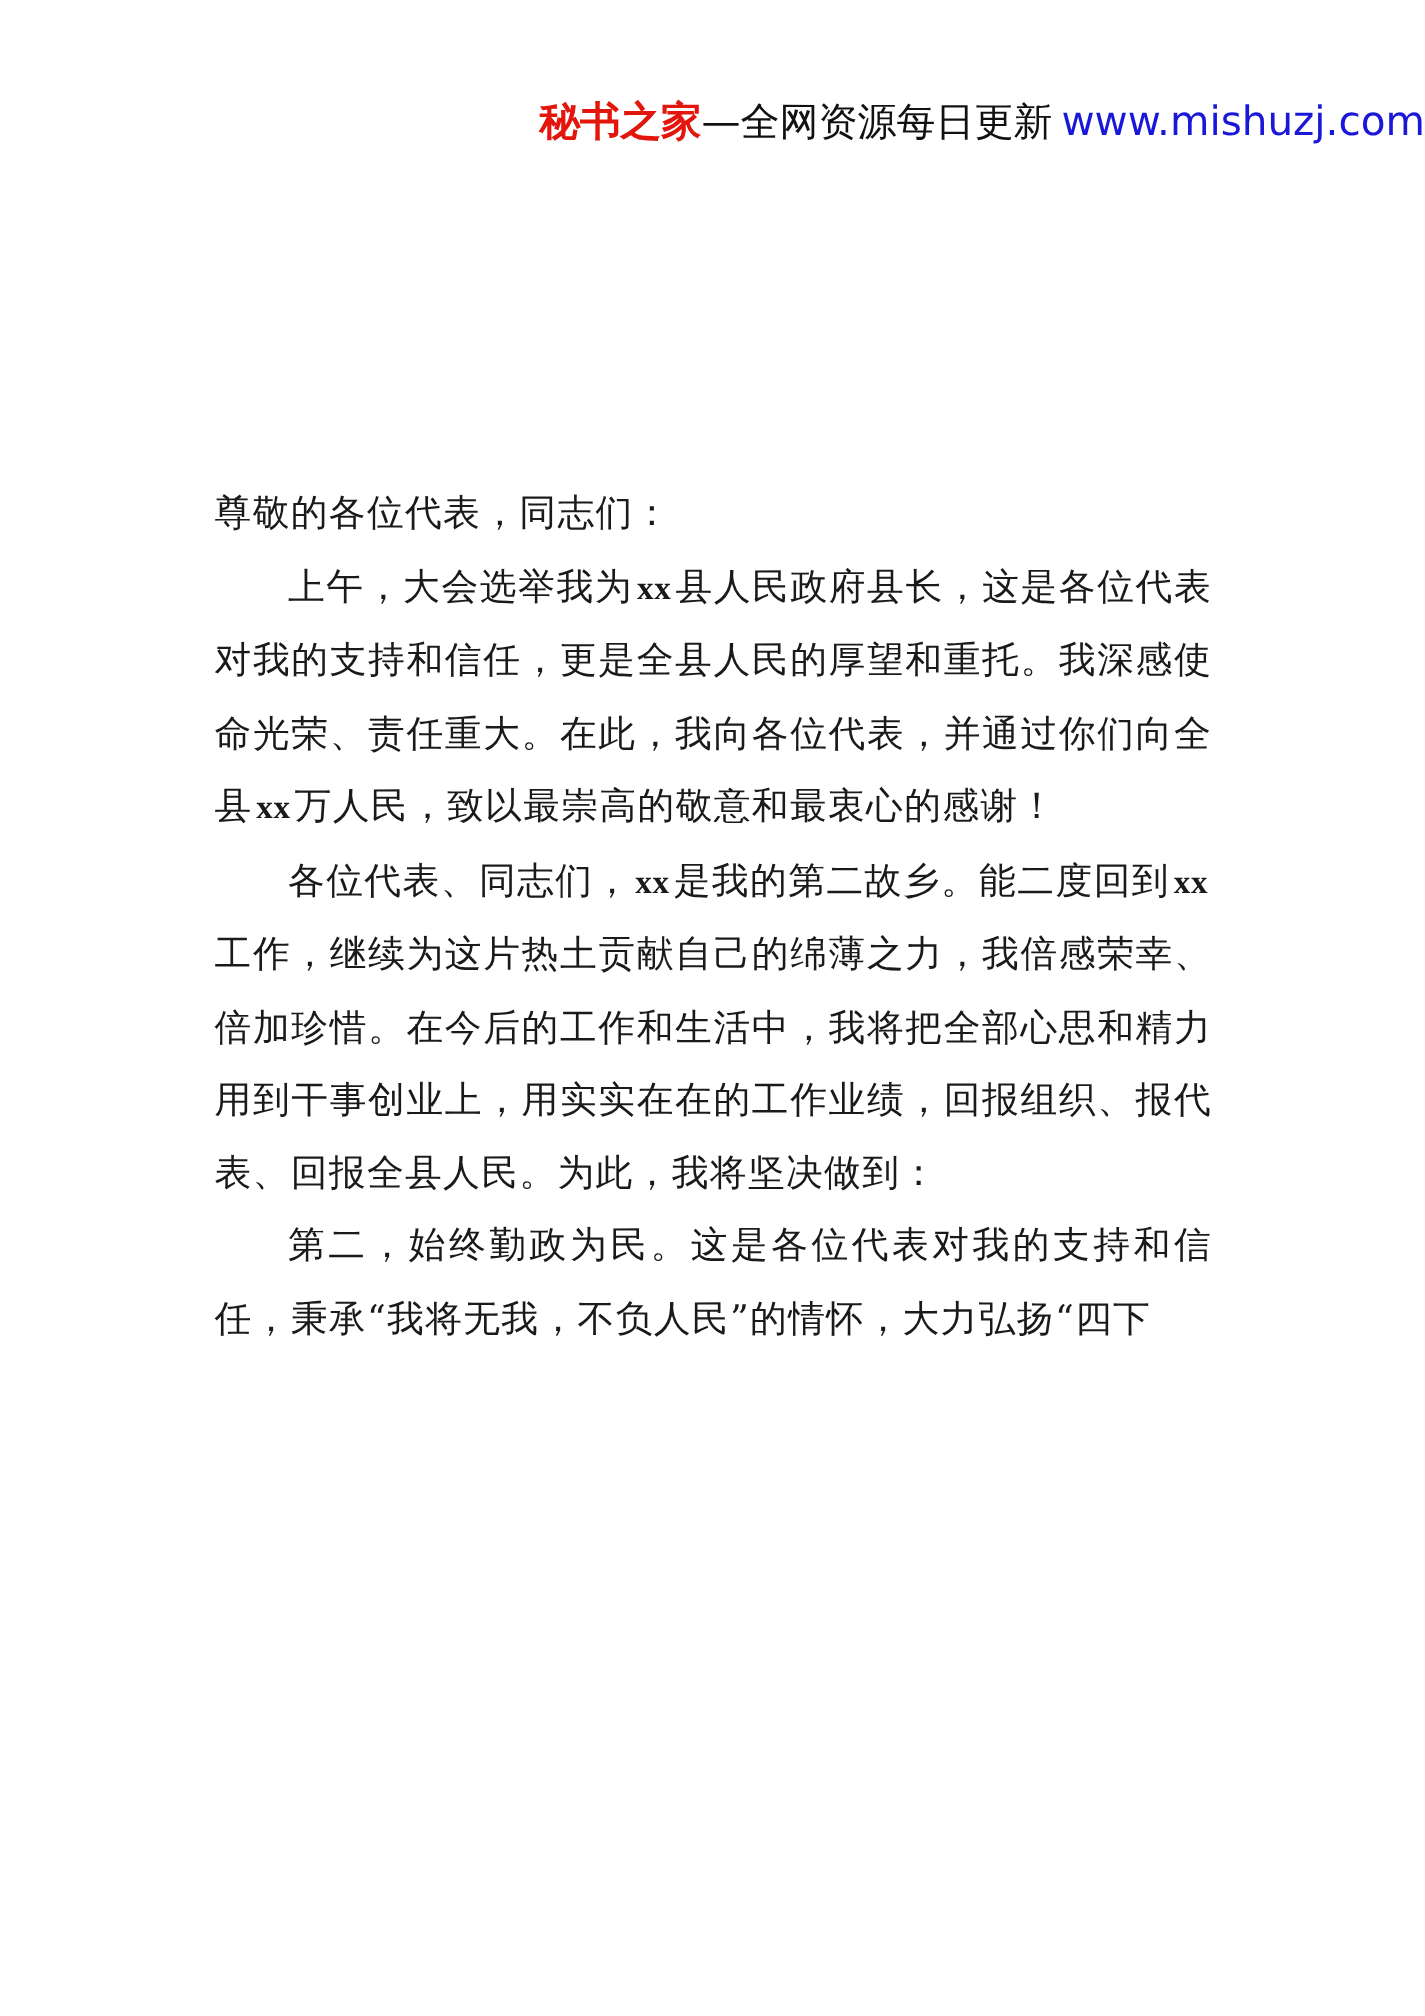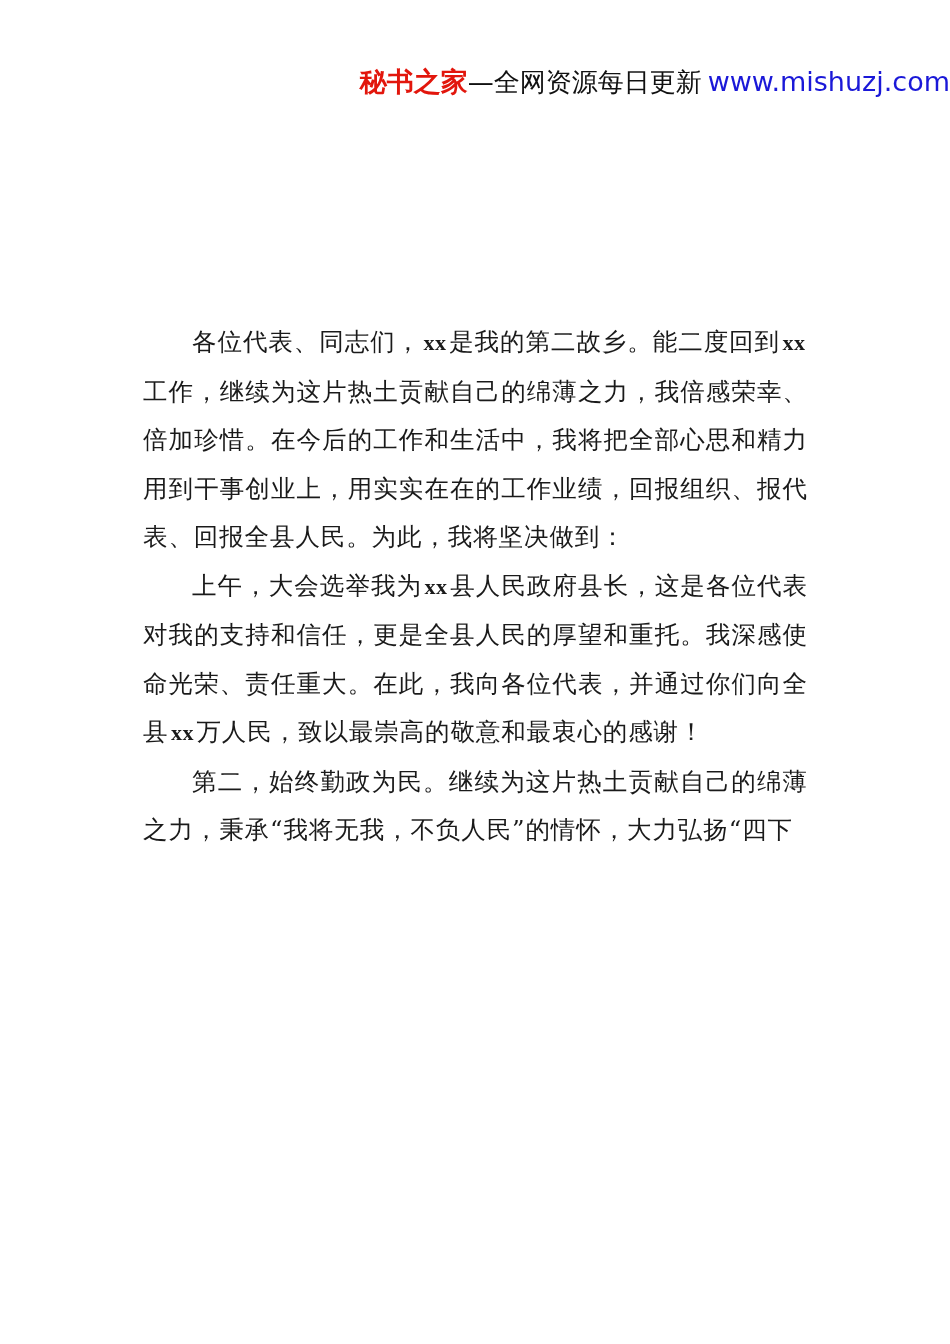--- a/index.html
+++ b/index.html
@@ -118,23 +118,24 @@
 
 <div class="page">
 
   <div class="site-header">
     <span class="brand">秘书之家</span><span class="tagline">—全网资源每日更新</span><span class="url">www.mishuzj.com</span>
   </div>
 
 
   <div class="body-wrap">
 
+    <p class="para"><span>尊敬的各位代表，同志们：</span></p>
+
+    <p class="para indent"><span>上午，大会选举我为</span><span class="lat">xx</span><span>县人民政府县长，这是各位代表对我的支持和信任，更是全县人民的厚望和重托。我深感使命光荣、责任重大。在此，我向各位代表，并通过你们向全县</span><span class="lat">xx</span><span>万人民，致以最崇高的敬意和最衷心的感谢！</span></p>
 
     <p class="para indent"><span>各位代表、同志们，</span><span class="lat">xx</span><span>是我的第二故乡。能二度回到</span><span class="lat">xx</span><span>工作，继续为这片热土贡献自己的绵薄之力，我倍感荣幸、倍加珍惜。在今后的工作和生活中，我将把全部心思和精力用到干事创业上，用实实在在的工作业绩，回报组织、报代表、回报全县人民。为此，我将坚决做到：</span></p>
 
-    <p class="para indent"><span>上午，大会选举我为</span><span class="lat">xx</span><span>县人民政府县长，这是各位代表对我的支持和信任，更是全县人民的厚望和重托。我深感使命光荣、责任重大。在此，我向各位代表，并通过你们向全县</span><span class="lat">xx</span><span>万人民，致以最崇高的敬意和最衷心的感谢！</span></p>
 
-
-    <p class="para indent clip-last"><span>第二，始终勤政为民。继续为这片热土贡献自己的绵薄之力，秉承“我将无我，不负人民”的情怀，大力弘扬“四下</span></p>
+    <p class="para indent clip-last"><span>第二，始终勤政为民。这是各位代表对我的支持和信任，秉承“我将无我，不负人民”的情怀，大力弘扬“四下</span></p>
 
   </div>
 
 </div>
 
 </body></html>

